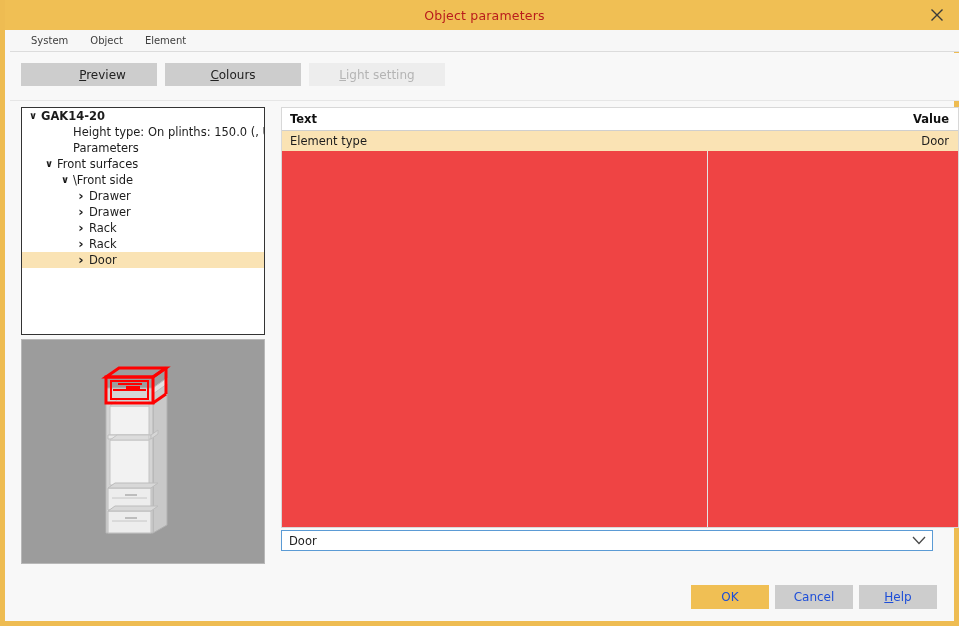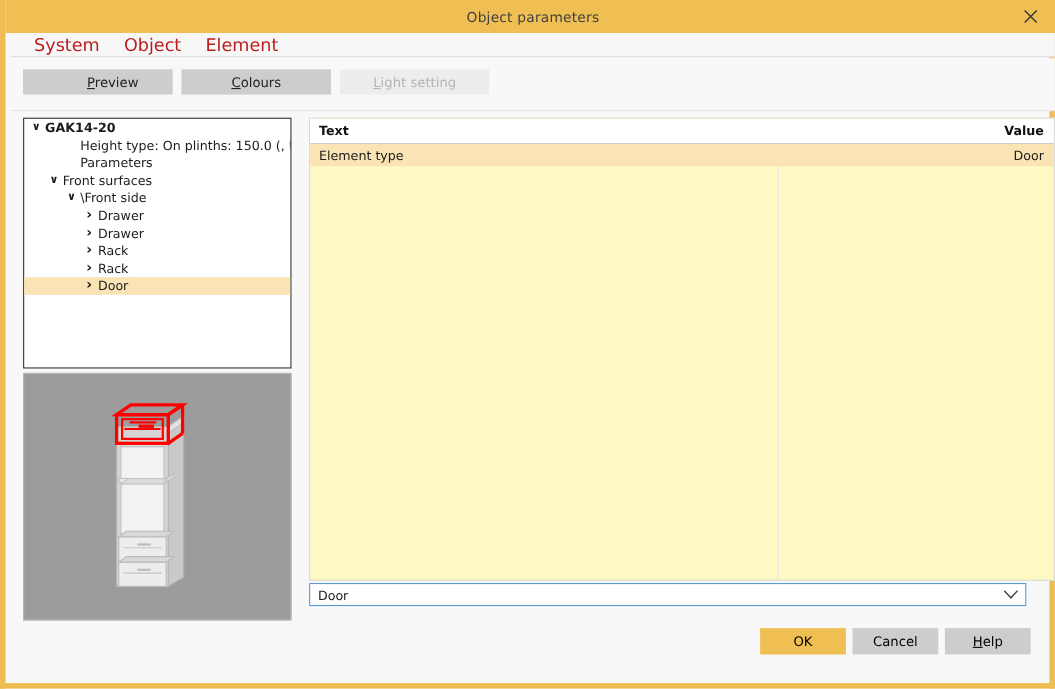--- a/index.html
+++ b/index.html
@@ -34,21 +34,21 @@
     left: 0; top: 0;
     width: 959px;
     height: 30px;
     background: #f0bf54;
     display: flex;
     align-items: center;
     justify-content: center;
   }
   .titlebar-text {
     font-size: 12.5px;
-    color: #404040;
+    color: #b91c1c;
     letter-spacing: .2px;
   }
   .close-btn {
     position: absolute;
     right: 10px;
     top: 0;
     width: 34px;
     height: 30px;
     display: flex;
     align-items: center;
@@ -65,22 +65,22 @@
     height: 22px;
     background: #f7f7f7;
     border-bottom: 1px solid #dcdcdc;
     display: flex;
     align-items: center;
     padding-left: 10px;
     box-sizing: border-box;
   }
   .menu-item {
     padding: 2px 11px;
-    font-size: 16px;
-    color: #b91c1c;
+    font-size: 10px;
+    color: #404040;
     cursor: default;
   }
 
   
   .tabbar {
     position: absolute;
     left: 5px; top: 53px;
     width: 949px;
     height: 47px;
     background: #f8f8f8;
@@ -153,21 +153,21 @@
     box-sizing: border-box;
     overflow: hidden;
   }
 
   
   .table-panel {
     position: absolute;
     left: 276px; top: 107px;
     width: 678px;
     height: 421px;
-    background: #fef9c3;
+    background: #ef4444;
     border: 1px solid #d8d8d8;
     box-sizing: border-box;
   }
   .tbl-head {
     position: relative;
     height: 22px;
     border-bottom: 1px solid #cfcfcf;
     background: #ffffff;
   }
   .tbl-head .th {
@@ -224,26 +224,26 @@
   .combo-arrow {
     width: 26px;
     display: flex;
     align-items: center;
     justify-content: center;
   }
 
   
   .btn {
     position: absolute;
-    top: 571px;
+    top: 585px;
     height: 24px;
     border: none;
     font-family: inherit;
     font-size: 12px;
-    color: #000000;
+    color: #1d4ed8;
     background: #cdcdcd;
     cursor: pointer;
     padding: 0;
   }
   .btn.primary { background: #f0bf54; }
   .btn u { text-decoration: underline; }
   #btn-ok     { left: 686px; width: 78px; }
   #btn-cancel { left: 770px; width: 78px; }
   #btn-help   { left: 854px; width: 78px; }
 </style>

